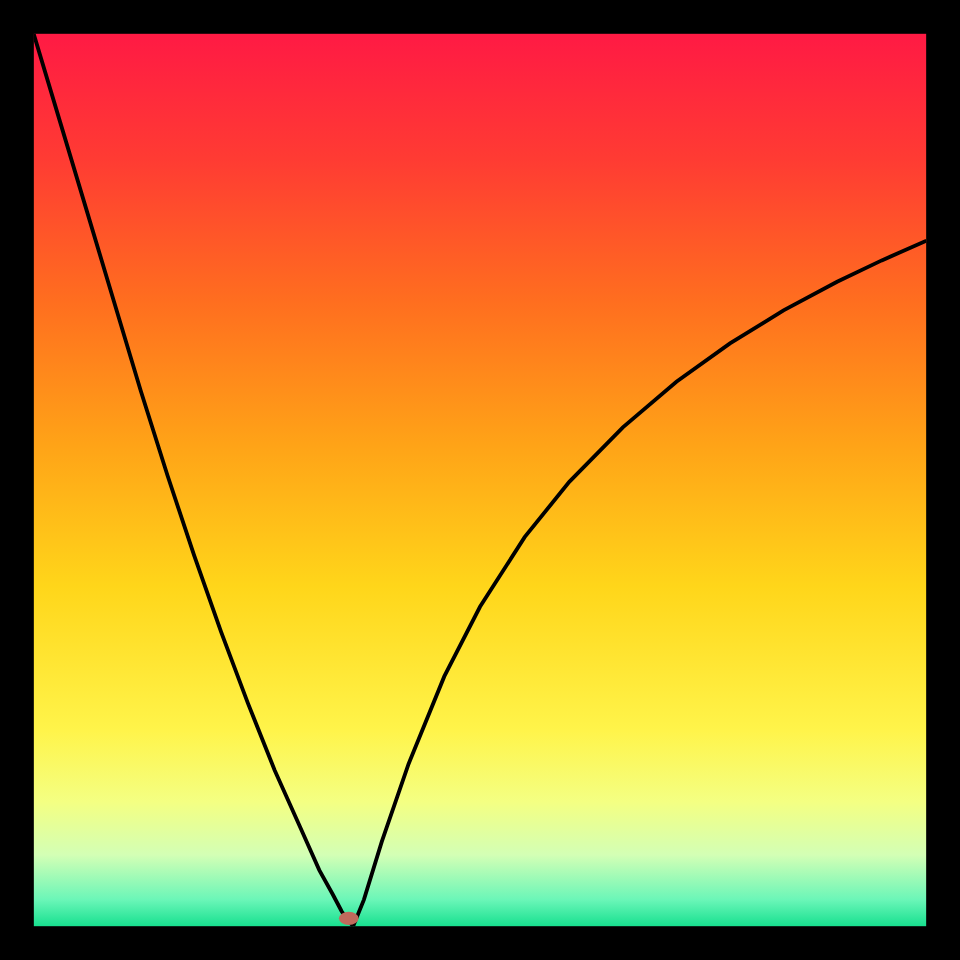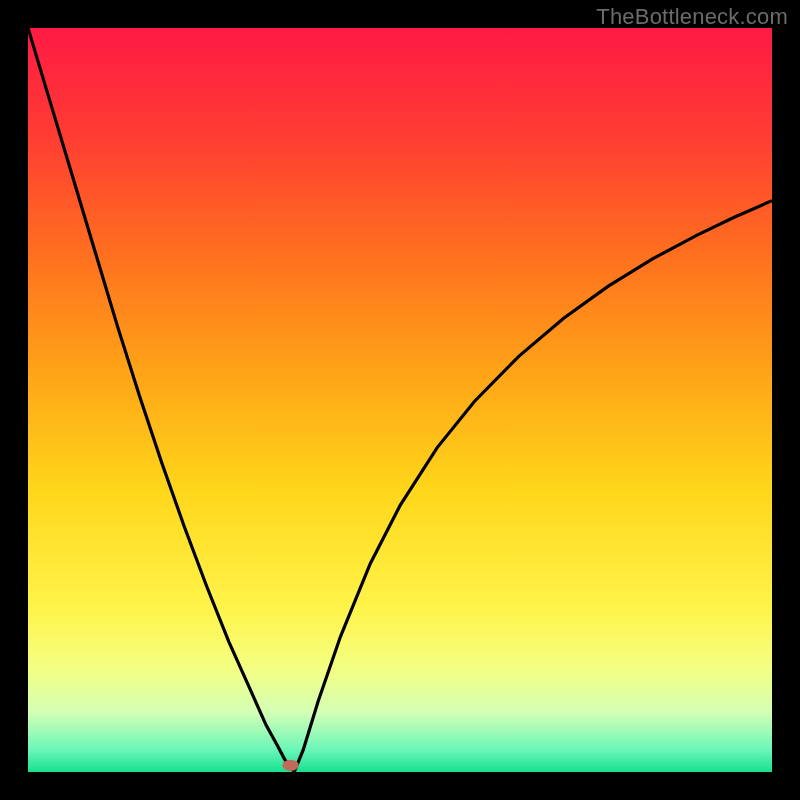--- a/index.html
+++ b/index.html
@@ -34,21 +34,20 @@
     font-size: 22px;
     letter-spacing: 0.2px;
     font-weight: 400;
     user-select: none;
   }
 </style>
 </head>
 <body>
 
 <div class="frame">
-  <div class="watermark">TheBottleneck.com</div>
   <svg class="plot" viewBox="0 0 100 100" preserveAspectRatio="none">
     <defs>
       <linearGradient id="bg-grad" x1="0" y1="0" x2="0" y2="1">
           <stop offset="0%" stop-color="#ff1a44"></stop>
           <stop offset="14.000000000000002%" stop-color="#ff3b33"></stop>
           <stop offset="30%" stop-color="#ff6e1f"></stop>
           <stop offset="46%" stop-color="#ffa317"></stop>
           <stop offset="62%" stop-color="#ffd61a"></stop>
           <stop offset="78%" stop-color="#fff44a"></stop>
           <stop offset="86%" stop-color="#f4ff82"></stop>

